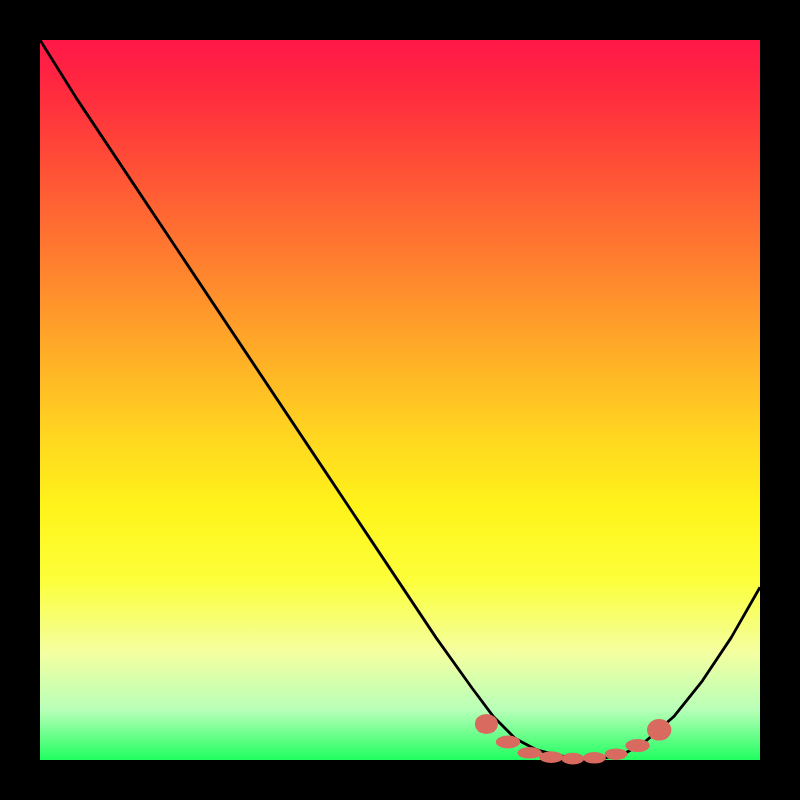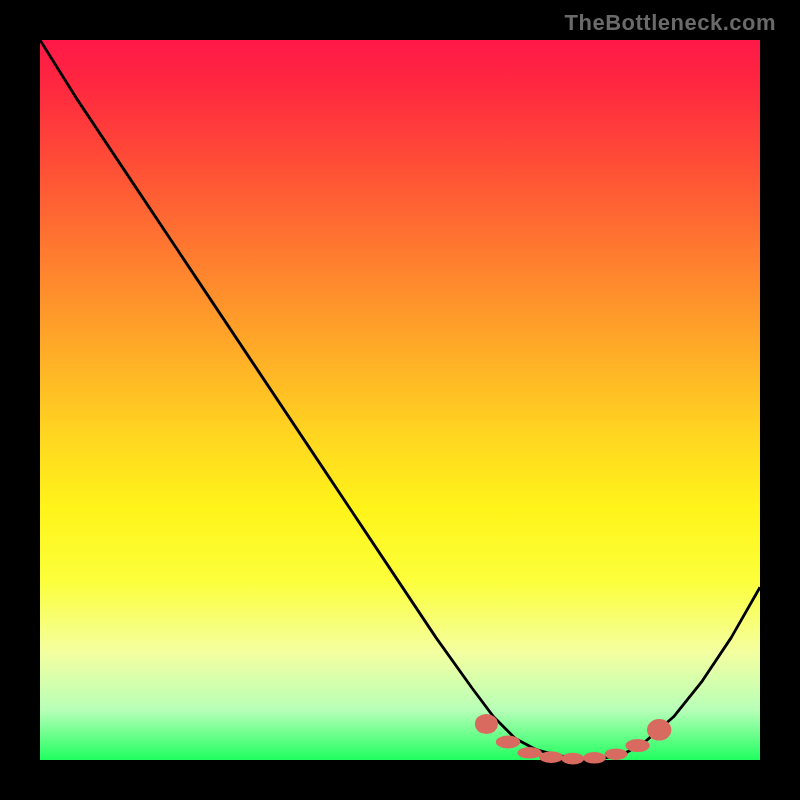--- a/index.html
+++ b/index.html
@@ -79,15 +79,14 @@
         <ellipse cx="489.6" cy="712.8" rx="12.2" ry="5.8" class="marker"></ellipse>
         <ellipse cx="511.2" cy="717.1" rx="12.2" ry="5.8" class="marker"></ellipse>
         <ellipse cx="532.8" cy="718.6" rx="11.5" ry="5.8" class="marker"></ellipse>
         <ellipse cx="554.4" cy="717.8" rx="11.5" ry="5.8" class="marker"></ellipse>
         <ellipse cx="576.0" cy="714.2" rx="11.5" ry="5.8" class="marker"></ellipse>
         <ellipse cx="597.6" cy="705.6" rx="12.2" ry="6.5" class="marker"></ellipse>
         <ellipse cx="619.2" cy="689.8" rx="12.2" ry="10.8" class="marker"></ellipse>
       </g>
 </svg>
 
-<div class="watermark">TheBottleneck.com</div>
 
 </div>
 
 </body></html>

